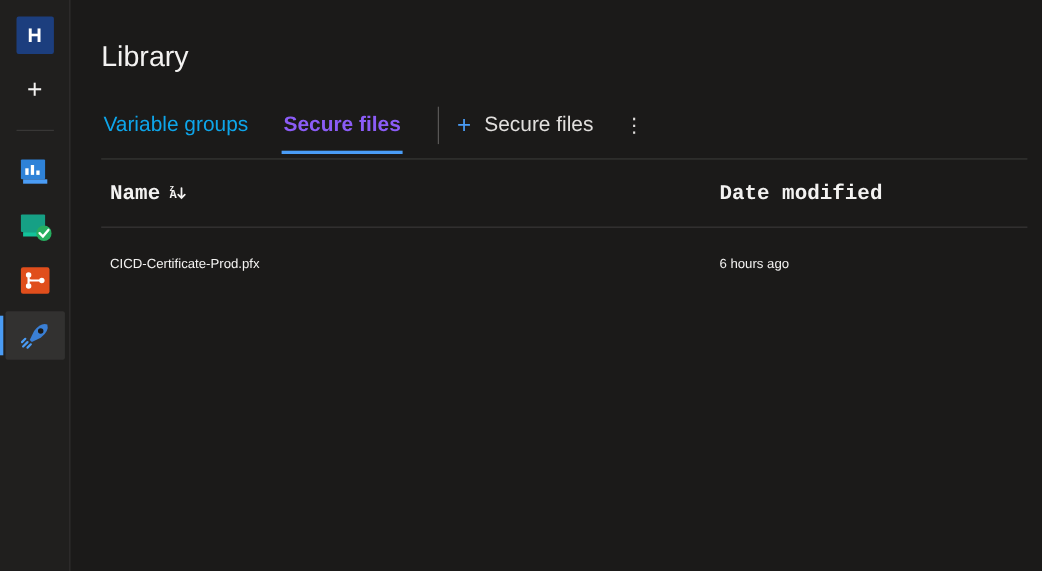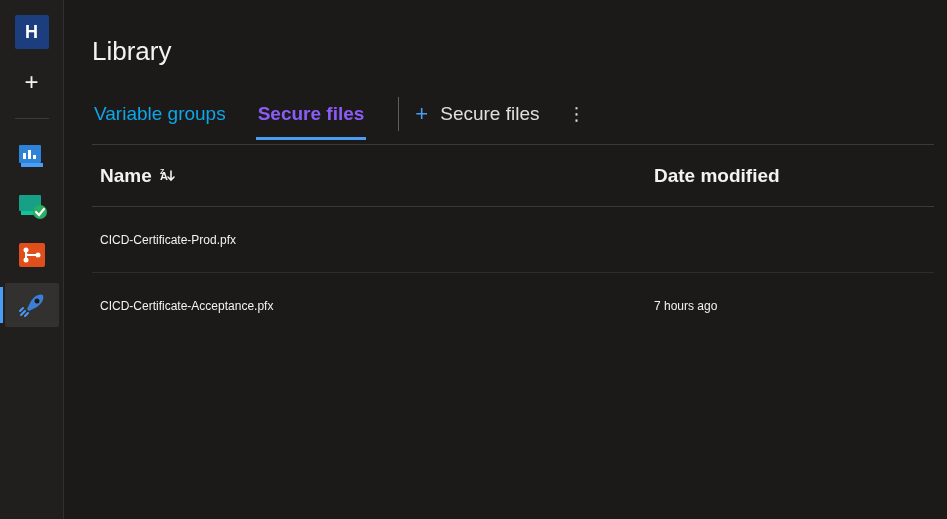--- a/index.html
+++ b/index.html
@@ -139,20 +139,21 @@
     }
     .table-header {
       display: flex;
       align-items: center;
       height: 62px;
       border-bottom: 1px solid #3b3a39;
       font-weight: 600;
       font-size: 19px;
       color: #f3f2f1;
       padding-left: 8px;
+      font-family: Liberation Mono, monospace;
     }
     .col-name {
       flex: 1;
       display: flex;
       align-items: center;
       gap: 8px;
     }
     .col-date {
       width: 280px;
     }
@@ -250,18 +251,15 @@
           <text x="0" y="6" font-size="7" fill="#f3f2f1" font-weight="600">Z</text>
           <path d="M11 3 L11 12 M8 9 L11 12 L14 9" stroke="#f3f2f1" stroke-width="1.6" fill="none" stroke-linecap="round"></path>
         </svg>
       </span>
     </div>
     <div class="col-date">Date modified</div>
   </div>
 
   <div class="table-row">
     <div class="col-name">CICD-Certificate-Prod.pfx</div>
-  </div>
-  <div class="table-row">
-    <div class="col-name">CICD-Certificate-Acceptance.pfx</div>
-    <div class="col-date">7 hours ago</div>
+    <div class="col-date">6 hours ago</div>
   </div>
 </div>
 
 </body></html>

